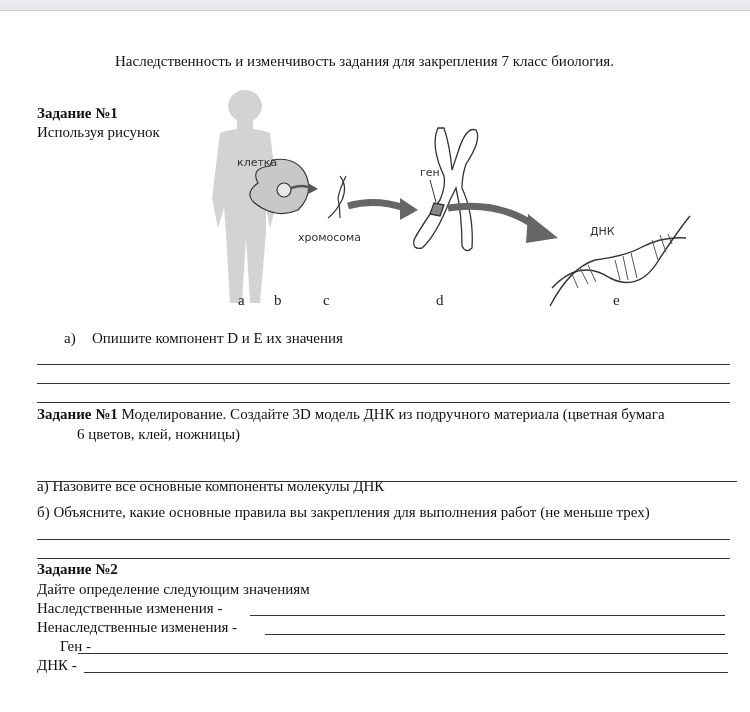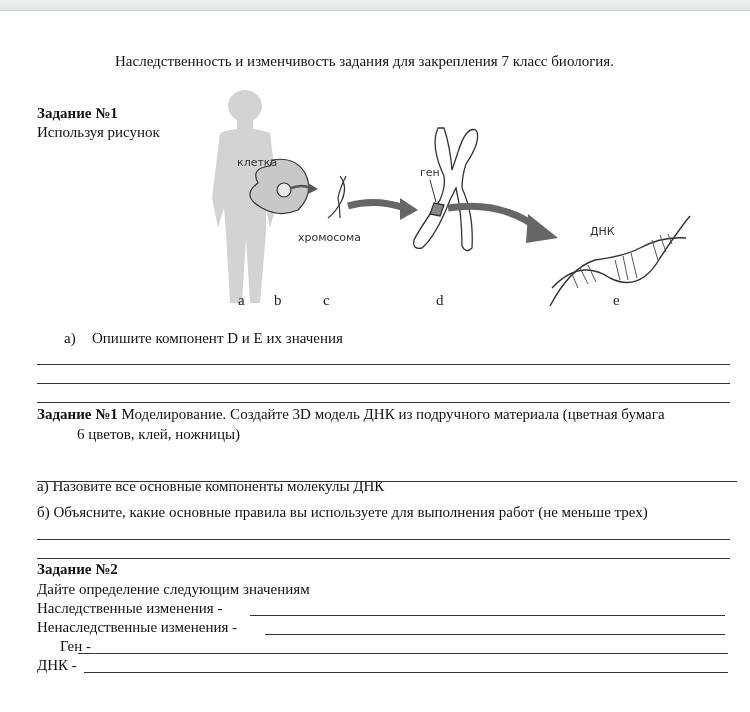--- a/index.html
+++ b/index.html
@@ -96,21 +96,21 @@
 <div class="line" style="left:37px; top:402px; width:693px;"></div>
 
 <div class="t" style="left:37px; top:405px;">
   <span class="b">Задание №1</span>
   <span>Моделирование. Создайте 3D модель ДНК из подручного материала (цветная бумага</span>
 </div>
 <div class="t" style="left:37px; top:425px;margin-left:40px;">6 цветов, клей, ножницы)</div>
 <div class="t" style="left:37px; top:445px;margin-top:32px;">а) Назовите все основные компоненты молекулы ДНК</div>
 <div class="line" style="left:37px; top:481px; width:700px;"></div>
 
-<div class="t" style="left:37px; top:503px;">б) Объясните,  какие основные правила вы используете для выполнения работ (не меньше трех)</div>
+<div class="t" style="left:37px; top:503px;">б) Объясните,  какие основные правила вы закрепления для выполнения работ (не меньше трех)</div>
 <div class="line" style="left:37px; top:539px; width:693px;"></div>
 <div class="line" style="left:37px; top:558px; width:693px;"></div>
 
 <div class="t b" style="left:37px; top:560px;">Задание №2</div>
 <div class="t" style="left:37px; top:580px;">Дайте определение следующим значениям</div>
 
 <div class="t" style="left:37px; top:599px;">Наследственные изменения -</div>
 <div class="line" style="left:250px; top:615px; width:475px;"></div>
 
 <div class="t" style="left:37px; top:618px;">Ненаследственные изменения -</div>

